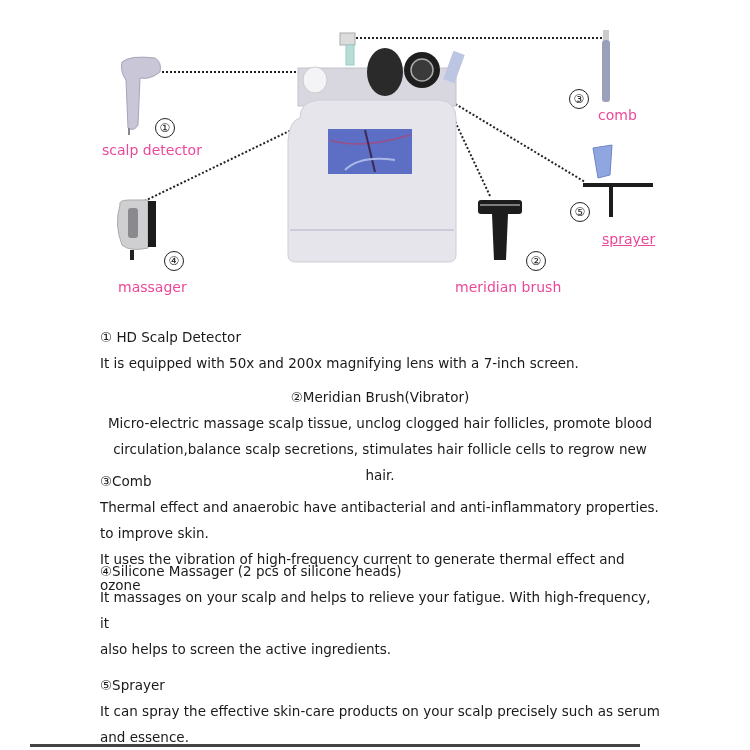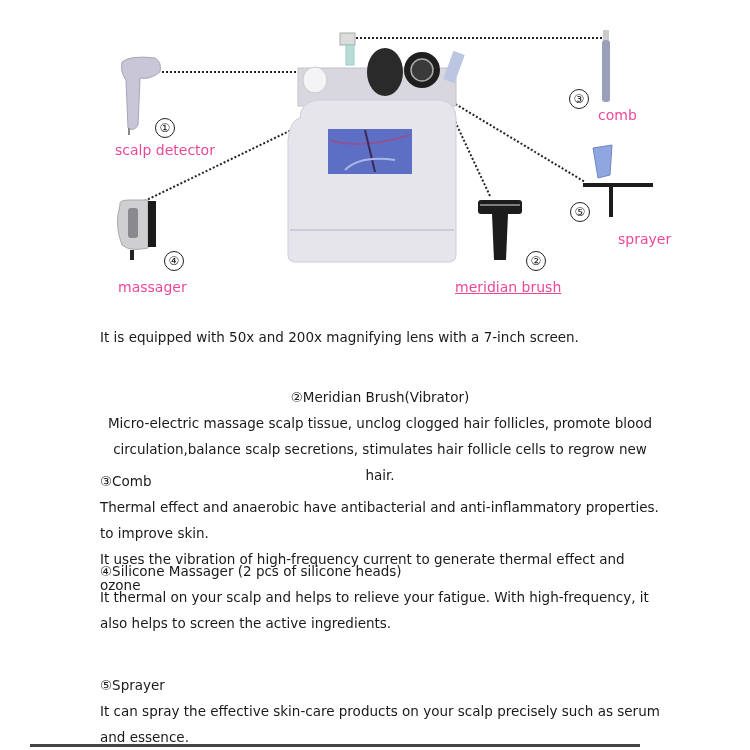--- a/index.html
+++ b/index.html
@@ -69,55 +69,56 @@
 
     <g>
       <path d="M593,148 L612,145 L610,175 L598,178 Z" fill="#8fa6e0" stroke="#6f86c6"></path>
       <rect x="583" y="183" width="70" height="4" fill="#1c1c1c"></rect>
       <rect x="609" y="187" width="4" height="30" fill="#1c1c1c"></rect>
     </g>
   </svg>
 
   
   <span class="num" style="left:155px;top:118px;">①</span>
-  <span class="label" style="left:102px;top:142px;margin-left:13px;">scalp detector</span>
+  <span class="label" style="left:102px;top:142px;">scalp detector</span>
 
   <span class="num" style="left:526px;top:251px;">②</span>
-  <span class="label" style="left:455px;top:279px;text-decoration:underline;">meridian brush</span>
+  <span class="label" style="left:455px;top:279px;">meridian brush</span>
 
   <span class="num" style="left:569px;top:89px;">③</span>
   <span class="label" style="left:598px;top:107px;">comb</span>
 
   <span class="num" style="left:164px;top:251px;">④</span>
   <span class="label" style="left:118px;top:279px;text-align:center;">massager</span>
 
   <span class="num" style="left:570px;top:202px;">⑤</span>
-  <span class="label" style="left:618px;top:231px;">sprayer</span>
+  <span class="label" style="left:602px;top:231px;text-decoration:underline;">sprayer</span>
 </div>
 
 <div class="desc" style="top:324px;">
+  <span class="title">① HD Scalp Detector</span>
   <span class="body">It is equipped with 50x and 200x magnifying lens with a 7-inch screen.</span>
 </div>
 
 <div class="desc" style="top:384px;text-align:center;">
   <span class="title">②Meridian Brush(Vibrator)</span>
   <span class="body">Micro-electric massage scalp tissue, unclog clogged hair follicles, promote blood</span>
   <span class="body">circulation,balance scalp secretions, stimulates hair follicle cells to regrow new hair.</span>
 </div>
 
 <div class="desc" style="top:468px;">
   <span class="title">③Comb</span>
   <span class="body">Thermal effect and anaerobic have antibacterial and anti-inflammatory properties.</span>
   <span class="body">to improve skin.</span>
   <span class="body">It uses the vibration of high-frequency current to generate thermal effect and ozone</span>
 </div>
 
 <div class="desc" style="top:558px;">
   <span class="title">④Silicone Massager (2 pcs of silicone heads)</span>
-  <span class="body">It thermal on your scalp and helps to relieve your fatigue. With high-frequency, it</span>
+  <span class="body">It massages on your scalp and helps to relieve your fatigue. With high-frequency, it</span>
   <span class="body">also helps to screen the active ingredients.</span>
 </div>
 
 <div class="desc" style="top:672px;">
   <span class="title">⑤Sprayer</span>
   <span class="body">It can spray the effective skin-care products on your scalp precisely such as serum</span>
   <span class="body">and essence.</span>
 </div>
 
 <div class="bottom-line"></div>

